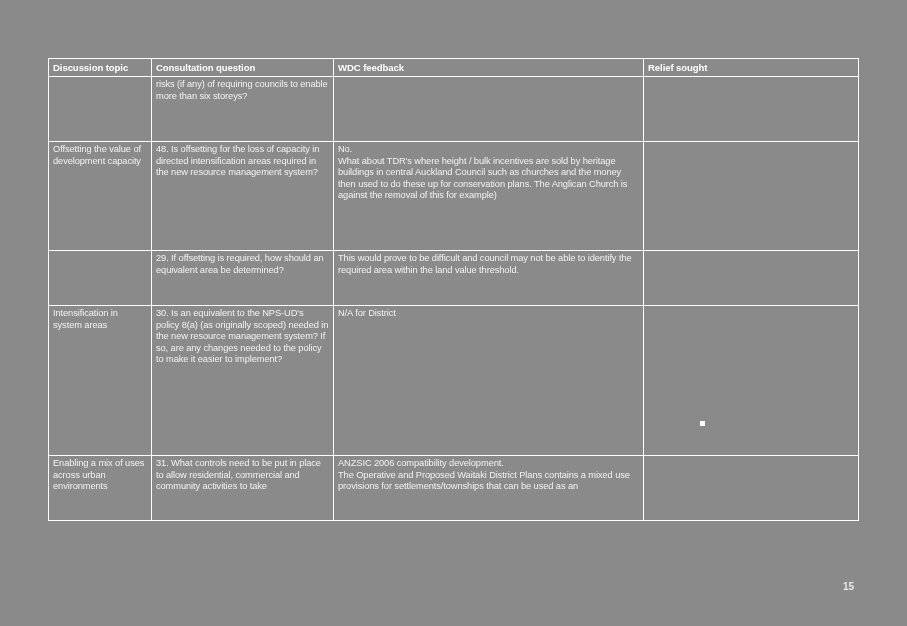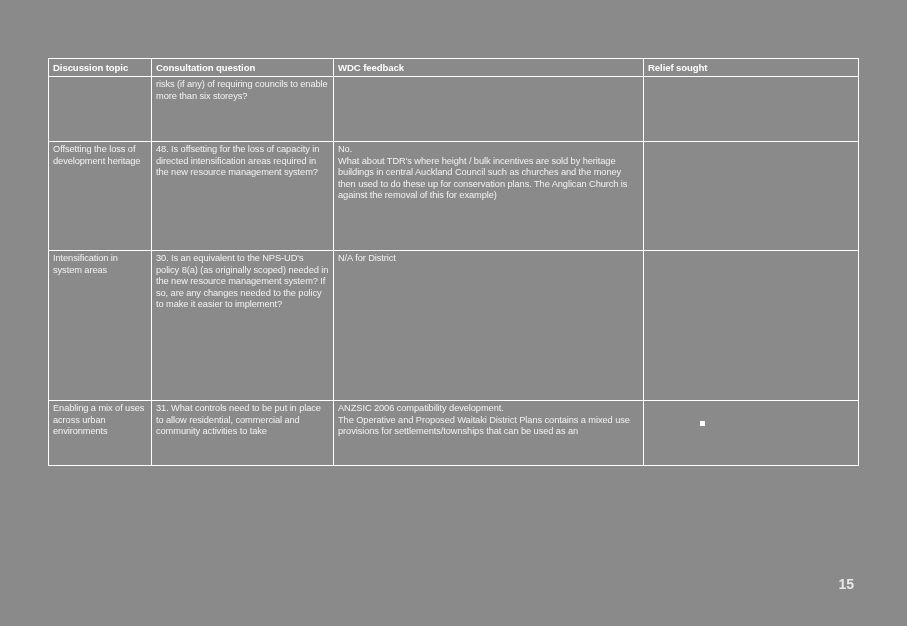--- a/index.html
+++ b/index.html
@@ -61,21 +61,21 @@
     top: 421px;
     width: 5px;
     height: 5px;
     background: #ffffff;
   }
   .page-number {
     position: absolute;
     right: 53px;
     bottom: 34px;
     color: #e8e8e8;
-    font-size: 14px;
+    font-size: 10px;
     font-family: "Liberation Sans", sans-serif;
     font-weight: bold;
   }
 </style>
 </head>
 <body>
 
 <div class="page">
 
   <table class="doc-table">
@@ -94,24 +94,30 @@
       </tr>
     </thead>
     <tbody>
       <tr class="row-1">
         <td></td>
         <td>risks (if any) of requiring councils to enable more than six storeys?</td>
         <td></td>
         <td></td>
       </tr>
       <tr class="row-2">
-        <td>Offsetting the loss of development heritage</td>
+        <td>Offsetting the value of development capacity</td>
         <td>48. Is offsetting for the loss of capacity in directed intensification areas required in the new resource management system?</td>
         <td style="white-space:pre-line">No.
 What about TDR's where height / bulk incentives are sold by heritage buildings in central Auckland Council such as churches and the money then used to do these up for conservation plans. The Anglican Church is against the removal of this for example)</td>
+        <td></td>
+      </tr>
+      <tr class="row-3">
+        <td></td>
+        <td>29. If offsetting is required, how should an equivalent area be determined?</td>
+        <td>This would prove to be difficult and council may not be able to identify the required area within the land value threshold.</td>
         <td></td>
       </tr>
       <tr class="row-4">
         <td>Intensification in system areas</td>
         <td>30. Is an equivalent to the NPS-UD's policy 8(a) (as originally scoped) needed in the new resource management system? If so, are any changes needed to the policy to make it easier to implement?</td>
         <td>N/A for District</td>
         <td></td>
       </tr>
       <tr class="row-5">
         <td>Enabling a mix of uses across urban environments</td>

